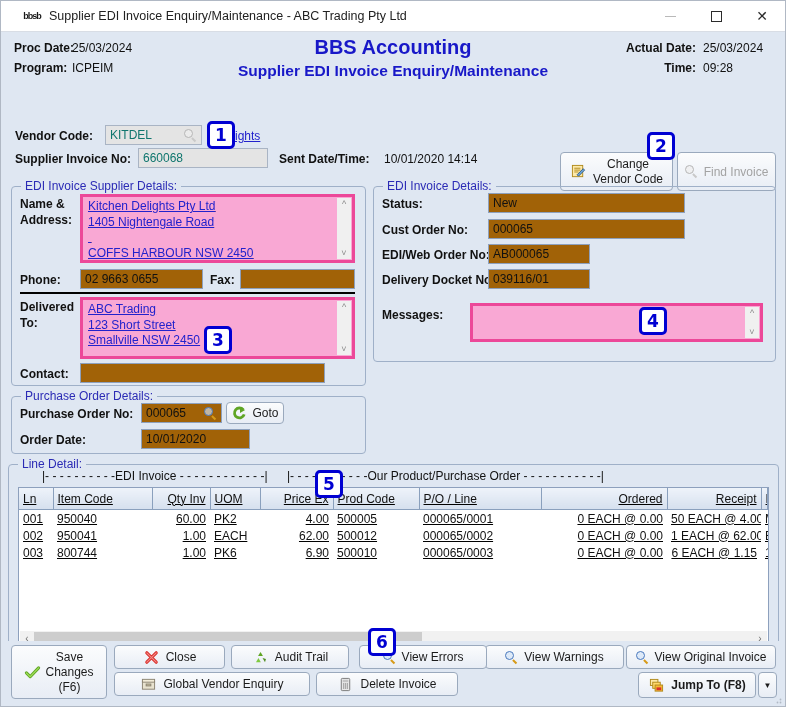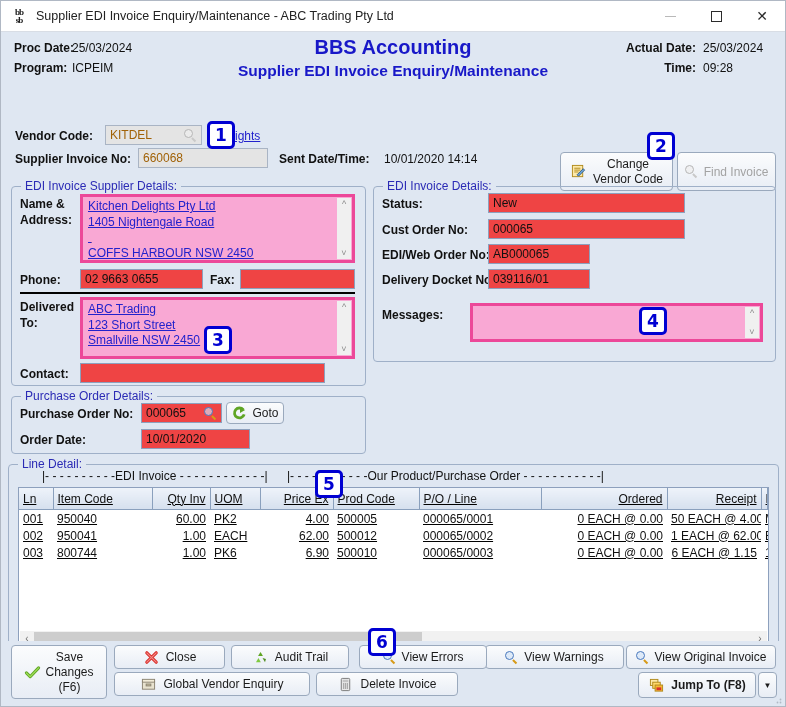--- a/index.html
+++ b/index.html
@@ -18,24 +18,24 @@
     display:flex;flex-direction:column;
   }
   
   .titlebar{
     height:31px;background:#ffffff;flex:0 0 auto;
     display:flex;align-items:center;
     border-bottom:1px solid #d8dde5;
     box-sizing:border-box;
   }
   .app-icon{
-    width:18px;height:18px;margin-left:9px;margin-right:8px;
-    font-family:Liberation Serif, serif;font-weight:bold;font-size:9px;
+    width:18px;height:18px;margin-left:22px;margin-right:8px;
+    font-family:Liberation Sans, sans-serif;font-weight:bold;font-size:9px;
     color:#1a1a1a;line-height:8px;letter-spacing:-1px;
-    display:flex;flex-direction:column;justify-content:center;align-items:center;
+    display:flex;flex-direction:row;justify-content:center;align-items:center;
   }
   .app-icon i{font-style:normal;display:block;}
   .title-text{font-size:12.5px;color:#222;flex:1 1 auto;white-space:nowrap;}
   .wbtn{
     width:46px;height:30px;display:flex;align-items:center;justify-content:center;
     font-size:14px;color:#2b2b2b;
   }
   .wbtn.dim{color:#b9b9b9;}
   .wbtn .minglyph{display:block;width:11px;height:1px;background:#b9b9b9;}
   .wbtn .maxglyph{display:block;width:11px;height:11px;border:1.4px solid #2b2b2b;box-sizing:border-box;}
@@ -50,25 +50,25 @@
   .hdr-left .val{font-weight:normal;}
   .hdr-right{position:absolute;right:14px;top:6px;font-size:12px;color:#111;font-weight:bold;text-align:right;}
   .hdr-right .row{height:20px;line-height:20px;white-space:nowrap;}
   .hdr-right .val{font-weight:normal;display:inline-block;width:68px;text-align:left;margin-left:7px;}
   .hdr-center{position:absolute;left:0;right:0;top:2px;text-align:center;color:#1818c8;}
   .hdr-center .t1{font-size:20px;font-weight:bold;line-height:26px;}
   .hdr-center .t2{font-size:15.5px;font-weight:bold;line-height:21px;}
   
   .lbl-b{font-weight:bold;color:#111;font-size:12px;}
   .tf{
-    background:#ef4444;border:1px solid #8da0bd;box-sizing:border-box;
+    background:#a16207;border:1px solid #8da0bd;box-sizing:border-box;
     height:20px;line-height:18px;font-size:12px;color:#111;
     padding:0 4px;font-family:"Liberation Sans",sans-serif;
   }
-  .tf.disabled{background:#e4e4e4;color:#a16207;border-color:#a9b4c4;}
+  .tf.disabled{background:#e4e4e4;color:#0f766e;border-color:#a9b4c4;}
   .group{
     position:absolute;border:1px solid #9fb0c8;border-radius:4px;box-sizing:border-box;
     background:transparent;
   }
   .group > .gtitle{
     position:absolute;top:-8px;left:9px;background:#dfe7f2;padding:0 4px;
     font-size:12px;color:#2b2bb5;white-space:nowrap;
   }
   .btn{
     background:linear-gradient(#fbfcfd,#e8edf5);

